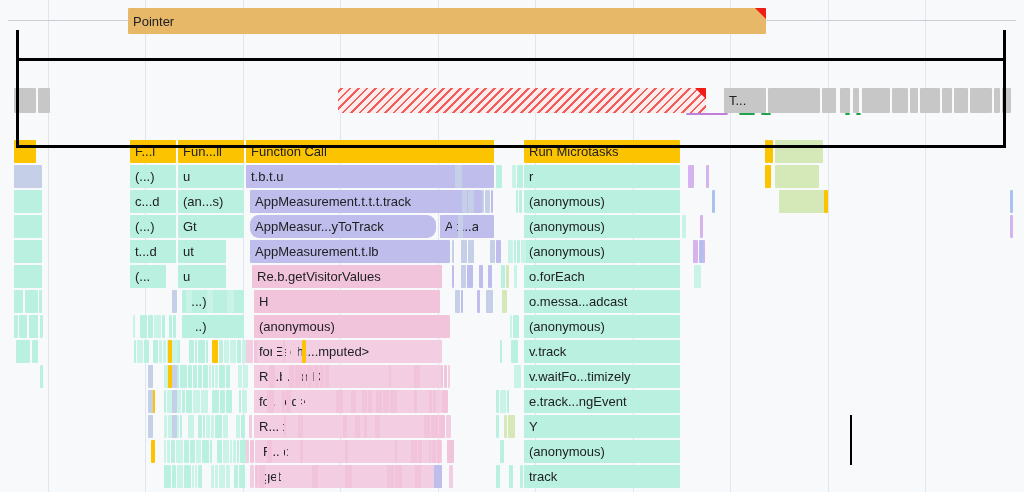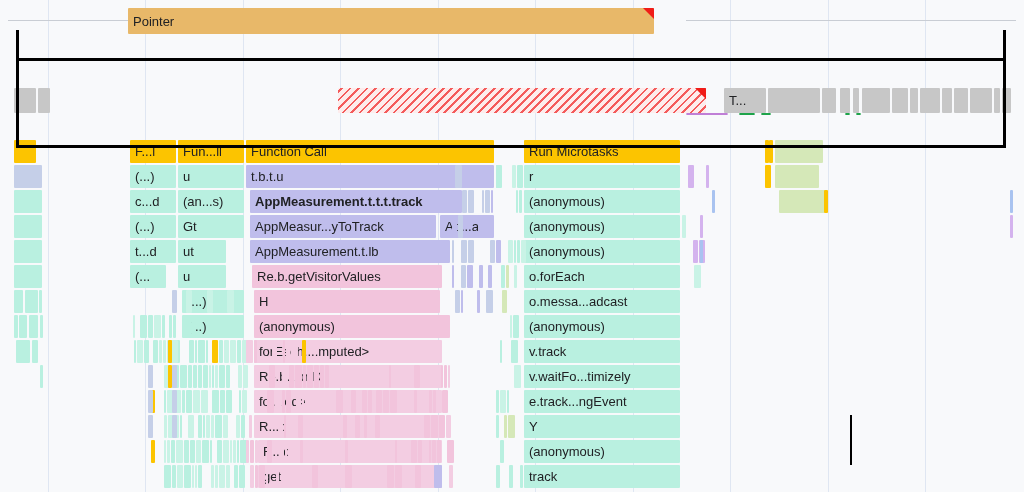--- a/index.html
+++ b/index.html
@@ -95,21 +95,21 @@
   <div class="gridline" style="left:438px"></div>
   <div class="gridline" style="left:535px"></div>
   <div class="gridline" style="left:633px"></div>
   <div class="gridline" style="left:730px"></div>
   <div class="gridline" style="left:828px"></div>
   <div class="gridline" style="left:925px"></div>
 
   <div class="pointer-line" style="left:8px; top:20px; width:120px;"></div>
   <div class="pointer-line" style="left:686px; top:20px; width:330px;"></div>
 
-  <div class="blk pointer-bar" id="pointer-bar" style="left:128px; top:8px; width:526px;">
+  <div class="blk pointer-bar" id="pointer-bar" style="left:128px; top:8px; width:638px;">
     <span class="lbl">Pointer</span>
     <span class="corner-tri"></span>
   </div>
 
   <div class="blk task" style="left:14px; top:88px; width:22px;"></div>
   <div class="blk task" style="left:38px; top:88px; width:12px;"></div>
 
   <div class="blk task-striped" style="left:338px; top:88px; width:368px;">
     <span class="corner-tri"></span>
   </div>
@@ -185,33 +185,33 @@
       </div>
       <div class="blk teal" style="left: 524px; top: 165px; width: 156px; height: 23px;">
         <span class="lbl">r</span>
       </div>
       <div class="blk teal" style="left: 130px; top: 190px; width: 46px; height: 23px;">
         <span class="lbl">c...d</span>
       </div>
       <div class="blk teal" style="left: 178px; top: 190px; width: 66px; height: 23px;">
         <span class="lbl">(an...s)</span>
       </div>
-      <div class="blk periwinkle" style="left: 250px; top: 190px; width: 212px; height: 23px; font-weight: bold;">
+      <div class="blk periwinkle" style="left: 250px; top: 190px; width: 232px; height: 23px;">
         <span class="lbl">AppMeasurement.t.t.t.track</span>
       </div>
       <div class="blk teal" style="left: 524px; top: 190px; width: 156px; height: 23px;">
         <span class="lbl">(anonymous)</span>
       </div>
       <div class="blk teal" style="left: 130px; top: 215px; width: 46px; height: 23px;">
         <span class="lbl">(...)</span>
       </div>
       <div class="blk teal" style="left: 178px; top: 215px; width: 66px; height: 23px;">
         <span class="lbl">Gt</span>
       </div>
-      <div class="blk periwinkle" style="left: 250px; top: 215px; width: 186px; height: 23px;">
+      <div class="blk periwinkle" style="left: 250px; top: 215px; width: 186px; height: 23px; border-radius: 9px;">
         <span class="lbl">AppMeasur...yToTrack</span>
       </div>
       <div class="blk periwinkle" style="left: 440px; top: 215px; width: 54px; height: 23px;">
         <span class="lbl">Ap...a</span>
       </div>
       <div class="blk teal" style="left: 524px; top: 215px; width: 156px; height: 23px;">
         <span class="lbl">(anonymous)</span>
       </div>
       <div class="blk teal" style="left: 130px; top: 240px; width: 46px; height: 23px;">
         <span class="lbl">t...d</span>

